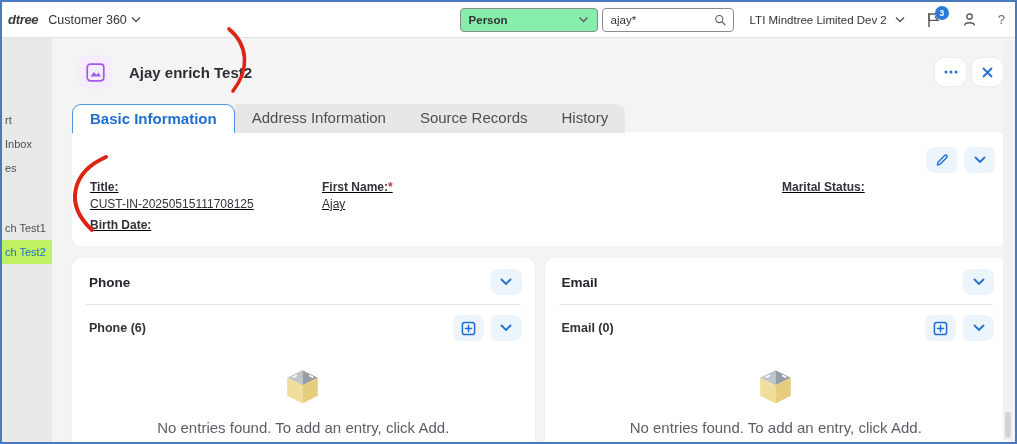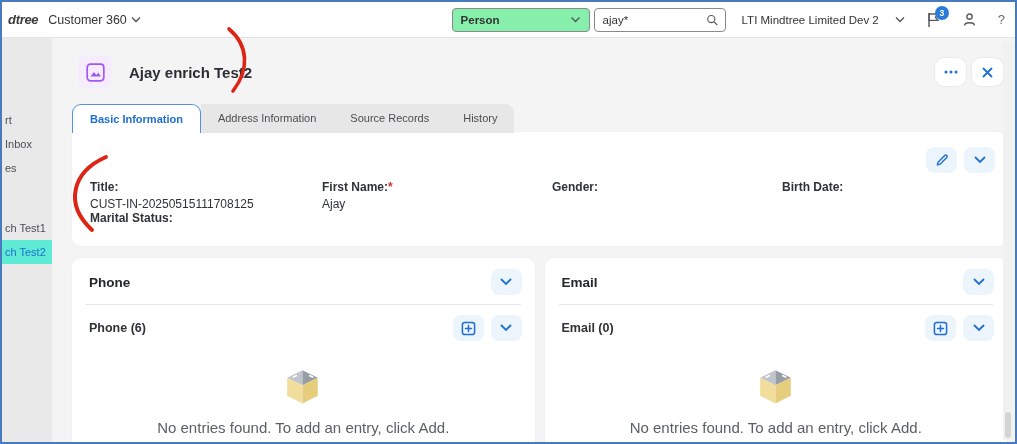--- a/index.html
+++ b/index.html
@@ -9,52 +9,52 @@
 
   
   .topbar { display:flex; align-items:center; height:36px; background:#fff; border-bottom:1px solid #e3e3e3; padding:0 10px 0 6px; }
   .logo-frag { font-style:italic; font-weight:700; font-size:13px; color:#3c3c3c; letter-spacing:-0.3px; }
   .app-title { font-size:12.5px; color:#333; margin-left:10px; display:flex; align-items:center; gap:4px; cursor:pointer; }
   .search-group { display:flex; align-items:center; margin-left:auto; gap:4px; }
   .scope-select { display:flex; align-items:center; justify-content:space-between; width:138px; height:24px; border:1px solid #8a8a8a; border-radius:4px; padding:0 8px; font-size:11.5px; font-weight:700; color:#333; background:#86efac; cursor:pointer; }
   .search-box { display:flex; align-items:center; width:132px; height:24px; border:1px solid #8a8a8a; border-radius:4px; padding:0 6px 0 8px; background:#fff; }
   .search-box input { border:none; outline:none; width:100%; font-size:11.5px; color:#333; font-family:"Liberation Sans", sans-serif; background:transparent; }
   .topbar-right { display:flex; align-items:center; margin-left:16px; gap:21px; }
-  .tenant { display:flex; align-items:center; gap:16px; font-size:11.5px; color:#333; cursor:pointer; }
+  .tenant { display:flex; align-items:center; gap:8px; font-size:11.5px; color:#333; cursor:pointer; }
   .tb-icon { position:relative; display:flex; align-items:center; cursor:pointer; }
   .badge { position:absolute; top:-6px; right:-8px; min-width:14px; height:14px; border-radius:7px; background:#2b7cd9; color:#fff; font-size:8.5px; font-weight:700; display:flex; align-items:center; justify-content:center; }
   .help-glyph { font-size:13px; color:#6a6a6a; cursor:pointer; }
 
   
   .app-body { display:flex; height:calc(444px - 40px); }
   .sidebar { width:50px; background:#e9e9e9; flex:none; padding-top:70px; font-size:11px; color:#4b4f54; overflow:hidden; }
   .side-item { height:24px; line-height:24px; padding-left:3px; white-space:nowrap; cursor:pointer; }
   .side-gap { height:36px; }
-  .side-item.active { background:#5eead4; color:#1f6fd0; }
+  .side-item.active { background:#bef264; color:#1f6fd0; }
   .main { flex:1; background:#f4f4f4; padding:10px 8px 0 20px; overflow:hidden; position:relative; }
 
   
   .page-header { display:flex; align-items:center; height:48px; padding-left:6px; }
   .avatar { width:34px; height:34px; border-radius:9px; background:#f5ecfe; display:flex; align-items:center; justify-content:center; flex:none; }
   .page-title { font-size:15px; font-weight:700; color:#2b2e33; margin-left:17px; }
   .header-actions { margin-left:auto; display:flex; gap:6px; padding-right:4px; }
   .hdr-btn { width:31px; height:28px; border-radius:9px; background:#fff; box-shadow:0 0 2px rgba(0,0,0,.12); display:flex; align-items:center; justify-content:center; cursor:pointer; }
 
   
   .tabs { display:flex; margin-top:8px; height:29px; position:relative; z-index:2; }
-  .tab { padding:0 17px; line-height:28px; font-size:11px; color:#4a4f54; cursor:pointer; white-space:nowrap; }
+  .tab { padding:0 17px; line-height:28px; font-size:15px; color:#4a4f54; cursor:pointer; white-space:nowrap; }
   .tab-active { background:#fff; border:1px solid #4e94e0; border-bottom:none; border-radius:9px 9px 0 0; color:#1f6fd0; font-weight:700; }
   .tab-strip { display:flex; background:#e7e7e7; border-radius:0 9px 0 0; }
 
   
   .card { background:#fff; border-radius:9px; box-shadow:0 0 2px rgba(0,0,0,.06); }
   .basic-card { position:relative; height:114px; margin-top:-1px; border-top-left-radius:0; }
   .card-actions { position:absolute; top:15px; right:12px; display:flex; gap:7px; }
   .soft-btn { width:31px; height:26px; border-radius:8px; background:#ecf4fc; display:flex; align-items:center; justify-content:center; cursor:pointer; }
-  .fields { display:grid; grid-template-columns:232px 230px 230px 1fr; padding:48px 0 0 18px; }
+  .fields { display:grid; grid-template-columns:232px 230px 230px 1fr; row-gap:7px; padding:48px 0 0 18px;text-decoration:underline; }
   .field-label { font-size:12px; font-weight:700; color:#2f3338; }
   .star { color:#d0342c; font-weight:700; }
   .field-value { font-size:12px; color:#2f3338; margin-top:3px; min-height:14px; }
 
   .cards-row { display:flex; gap:10px; margin-top:12px; height:210px; }
   .list-card { flex:1; display:flex; flex-direction:column; }
   .list-card-header { display:flex; align-items:center; justify-content:space-between; padding:11px 13px 9px 17px; }
   .list-card-title { font-size:13.5px; font-weight:700; color:#23262a; }
   .divider { height:1px; background:#e7e7e7; margin:0 14px; }
   .list-subheader { display:flex; align-items:center; justify-content:space-between; padding:10px 13px 4px 17px; }
@@ -184,29 +184,28 @@
         <div class="fields">
           <div class="field">
             <div class="field-label"><span>Title:</span><span class="star"></span></div>
             <div class="field-value">CUST-IN-20250515111708125</div>
           </div>
           <div class="field">
             <div class="field-label"><span>First Name:</span><span class="star">*</span></div>
             <div class="field-value">Ajay</div>
           </div>
           <div class="field">
-            <div class="field-label"><span>Gender:</span></div>
             <div class="field-value"></div>
           </div>
           <div class="field">
+            <div class="field-label"><span>Marital Status:</span></div>
+            <div class="field-value"></div>
+          </div>
+          <div class="field">
             <div class="field-label"><span>Birth Date:</span></div>
-            <div class="field-value"></div>
-          </div>
-          <div class="field">
-            <div class="field-label"><span>Marital Status:</span></div>
             <div class="field-value"></div>
           </div>
         </div>
       </div>
 
       <div class="cards-row">
 
         <div class="card list-card">
           <div class="list-card-header">
             <span class="list-card-title">Phone</span>

